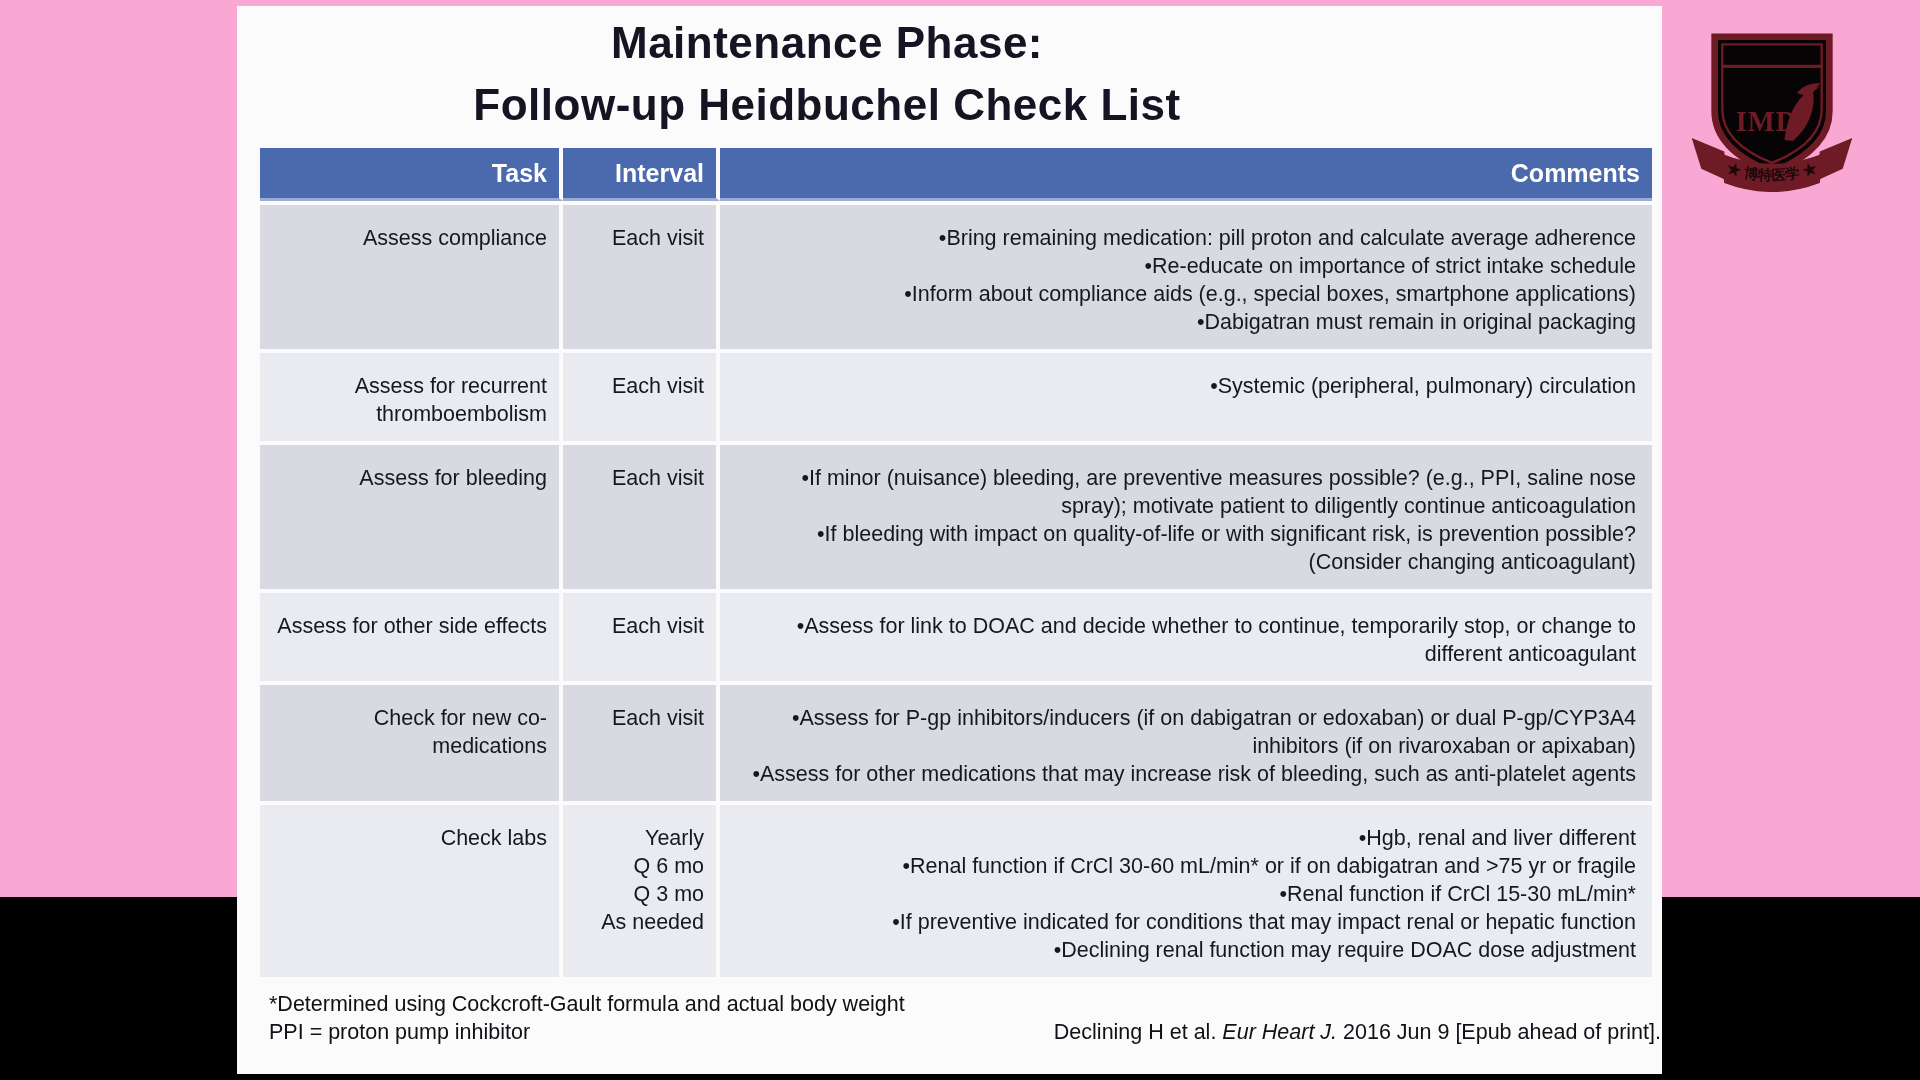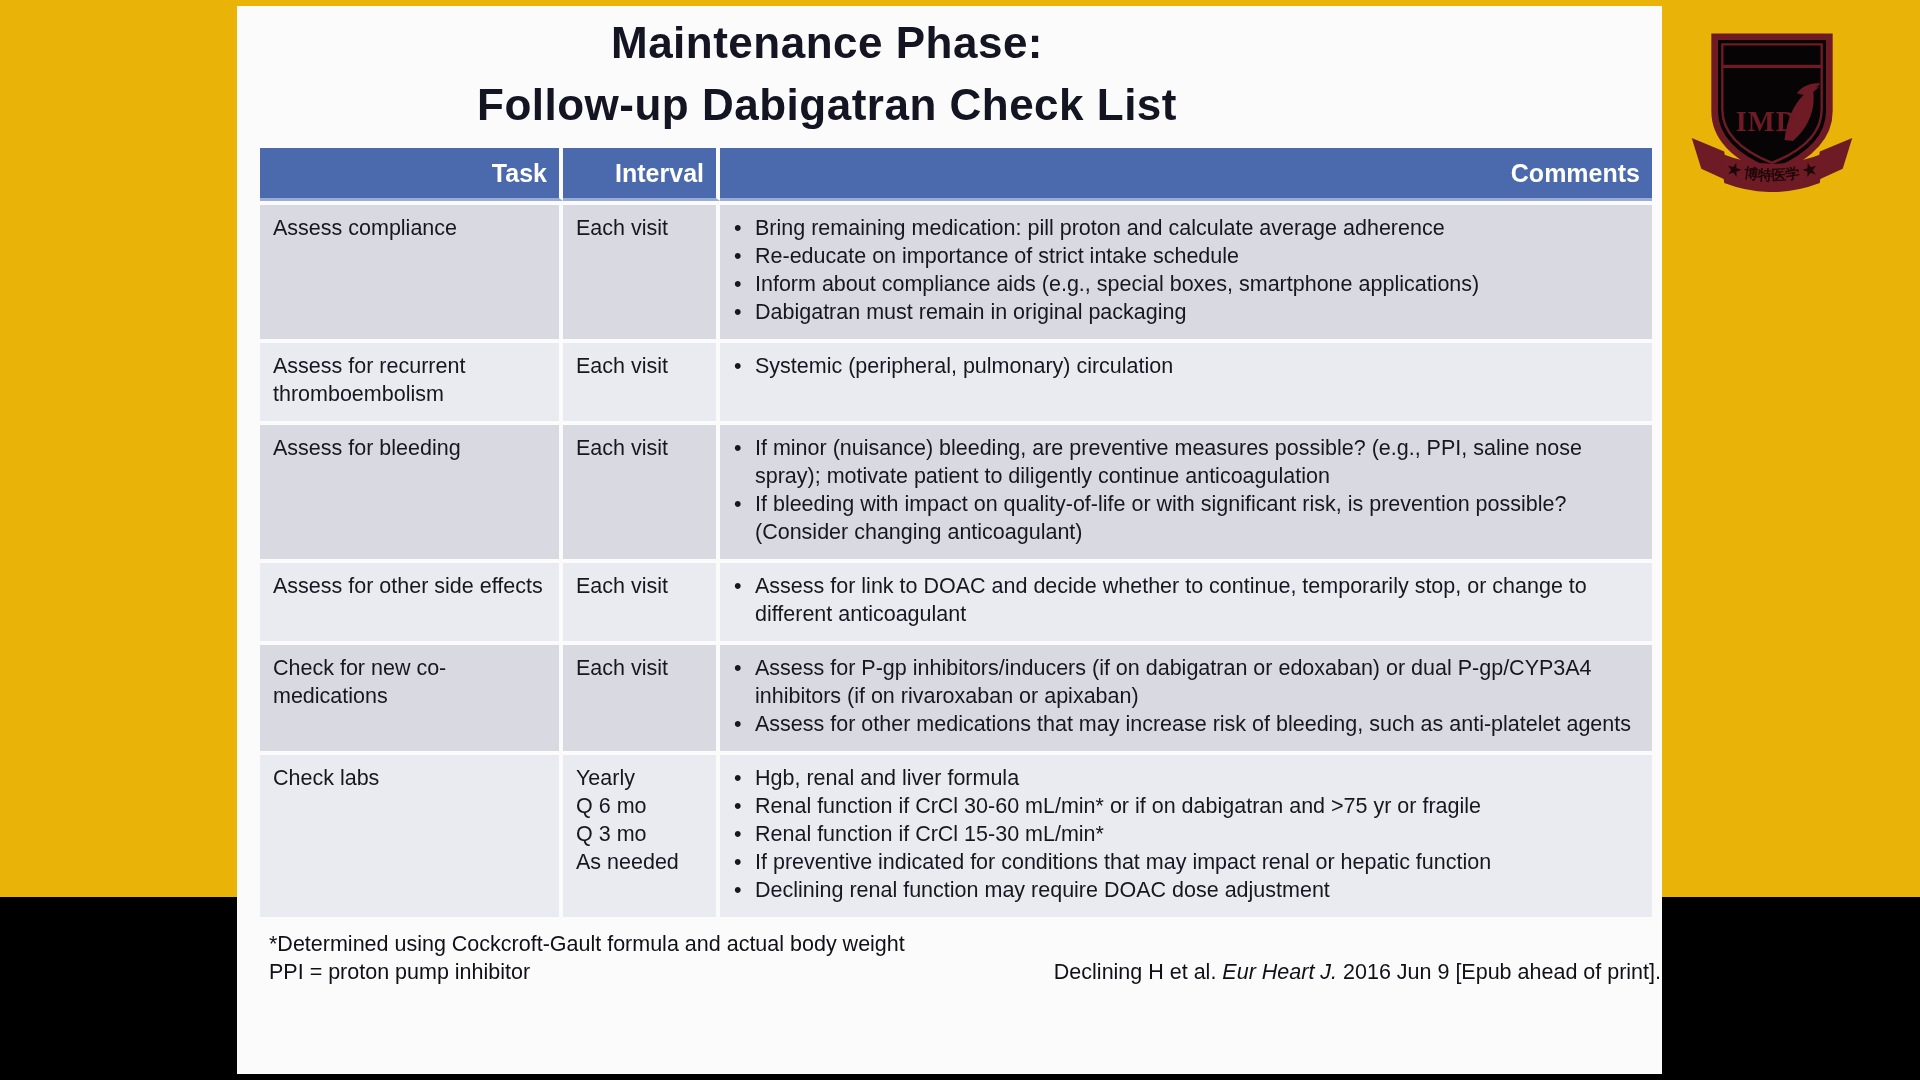--- a/index.html
+++ b/index.html
@@ -1,38 +1,38 @@
 <!DOCTYPE html>
 <html><head>
 <meta charset="utf-8">
 <style>
   * { margin:0; padding:0; box-sizing:border-box; }
   html,body { width:1920px; height:1080px; background:#000; overflow:hidden;
               font-family:"Liberation Sans", sans-serif; }
-  .stage { position:relative; width:1920px; height:897px; background:#eab308; }
+  .stage { position:relative; width:1920px; height:897px; background:#f9a8d4; }
 
   .slide { position:absolute; left:237px; top:6px; width:1425px; height:1068px;
            background:#fbfbfb; }
 
   
   .title-wrap { margin-top:6px; width:1180px; text-align:center;
                 font-weight:bold; font-size:44px; line-height:62px; color:#141422;
                 letter-spacing:0.5px; }
 
   
   .table-wrap { margin:8px 10px 0 23px; }
   table { width:1392px; border-collapse:separate; border-spacing:0 4px;
           table-layout:fixed; }
   col.c-task { width:303px; } col.c-interval { width:157px; } col.c-comments { width:932px; }
   th { background:#4A6AAD; color:#fff; font-size:25px; font-weight:bold; text-align:right;
        padding:11px 12px 10px 14px; border-right:4px solid #fbfbfb;
        border-bottom:3px solid #9AAED3; }
   th:last-child { border-right:none; }
   td { vertical-align:top; font-size:21.5px; line-height:28px; color:#17171f;
-       padding:9px 12px 13px 13px; border-right:4px solid #fbfbfb; }
+       padding:19px 12px 13px 13px; border-right:4px solid #fbfbfb;text-align:right; }
   td:last-child { border-right:none; padding-left:14px; padding-right:16px; }
   tr.row-dark td { background:#D9D9E2; }
   tr.row-light td { background:#EAEAF1; }
   .bullet-line { padding-left:21px; text-indent:-21px; }
   .bullet-line .b { display:inline-block; text-indent:0; width:21px; }
 
   
   .footnotes { margin:9px 10px 0 32px; width:1392px; font-size:21.5px;
                line-height:28px; color:#101016; }
   .foot-row2 { display:flex; justify-content:space-between; align-items:baseline; }
@@ -43,21 +43,21 @@
 </style>
 </head>
 <body>
 
 <div class="stage">
 
   <div class="slide">
 
     <div class="title-wrap">
       <div>Maintenance Phase:</div>
-      <div>Follow-up Dabigatran Check List</div>
+      <div>Follow-up Heidbuchel Check List</div>
     </div>
 
     <div class="table-wrap">
       <table>
         <colgroup>
             <col class="c-task">
             <col class="c-interval">
             <col class="c-comments">
           </colgroup>
         <thead>
@@ -126,21 +126,21 @@
 
           <tr class="row-light">
             <td>Check labs</td>
             <td>
               <div>Yearly</div>
               <div>Q 6 mo</div>
               <div>Q 3 mo</div>
               <div>As needed</div>
             </td>
             <td>
-              <div class="bullet-line"><span class="b">•</span><span>Hgb, renal and liver formula</span></div>
+              <div class="bullet-line"><span class="b">•</span><span>Hgb, renal and liver different</span></div>
               <div class="bullet-line"><span class="b">•</span><span>Renal function if CrCl 30-60 mL/min* or if on dabigatran and &gt;75 yr or fragile</span></div>
               <div class="bullet-line"><span class="b">•</span><span>Renal function if CrCl 15-30 mL/min*</span></div>
               <div class="bullet-line"><span class="b">•</span><span>If preventive indicated for conditions that may impact renal or hepatic function</span></div>
               <div class="bullet-line"><span class="b">•</span><span>Declining renal function may require DOAC dose adjustment</span></div>
             </td>
           </tr>
 
         </tbody>
       </table>
     </div>

